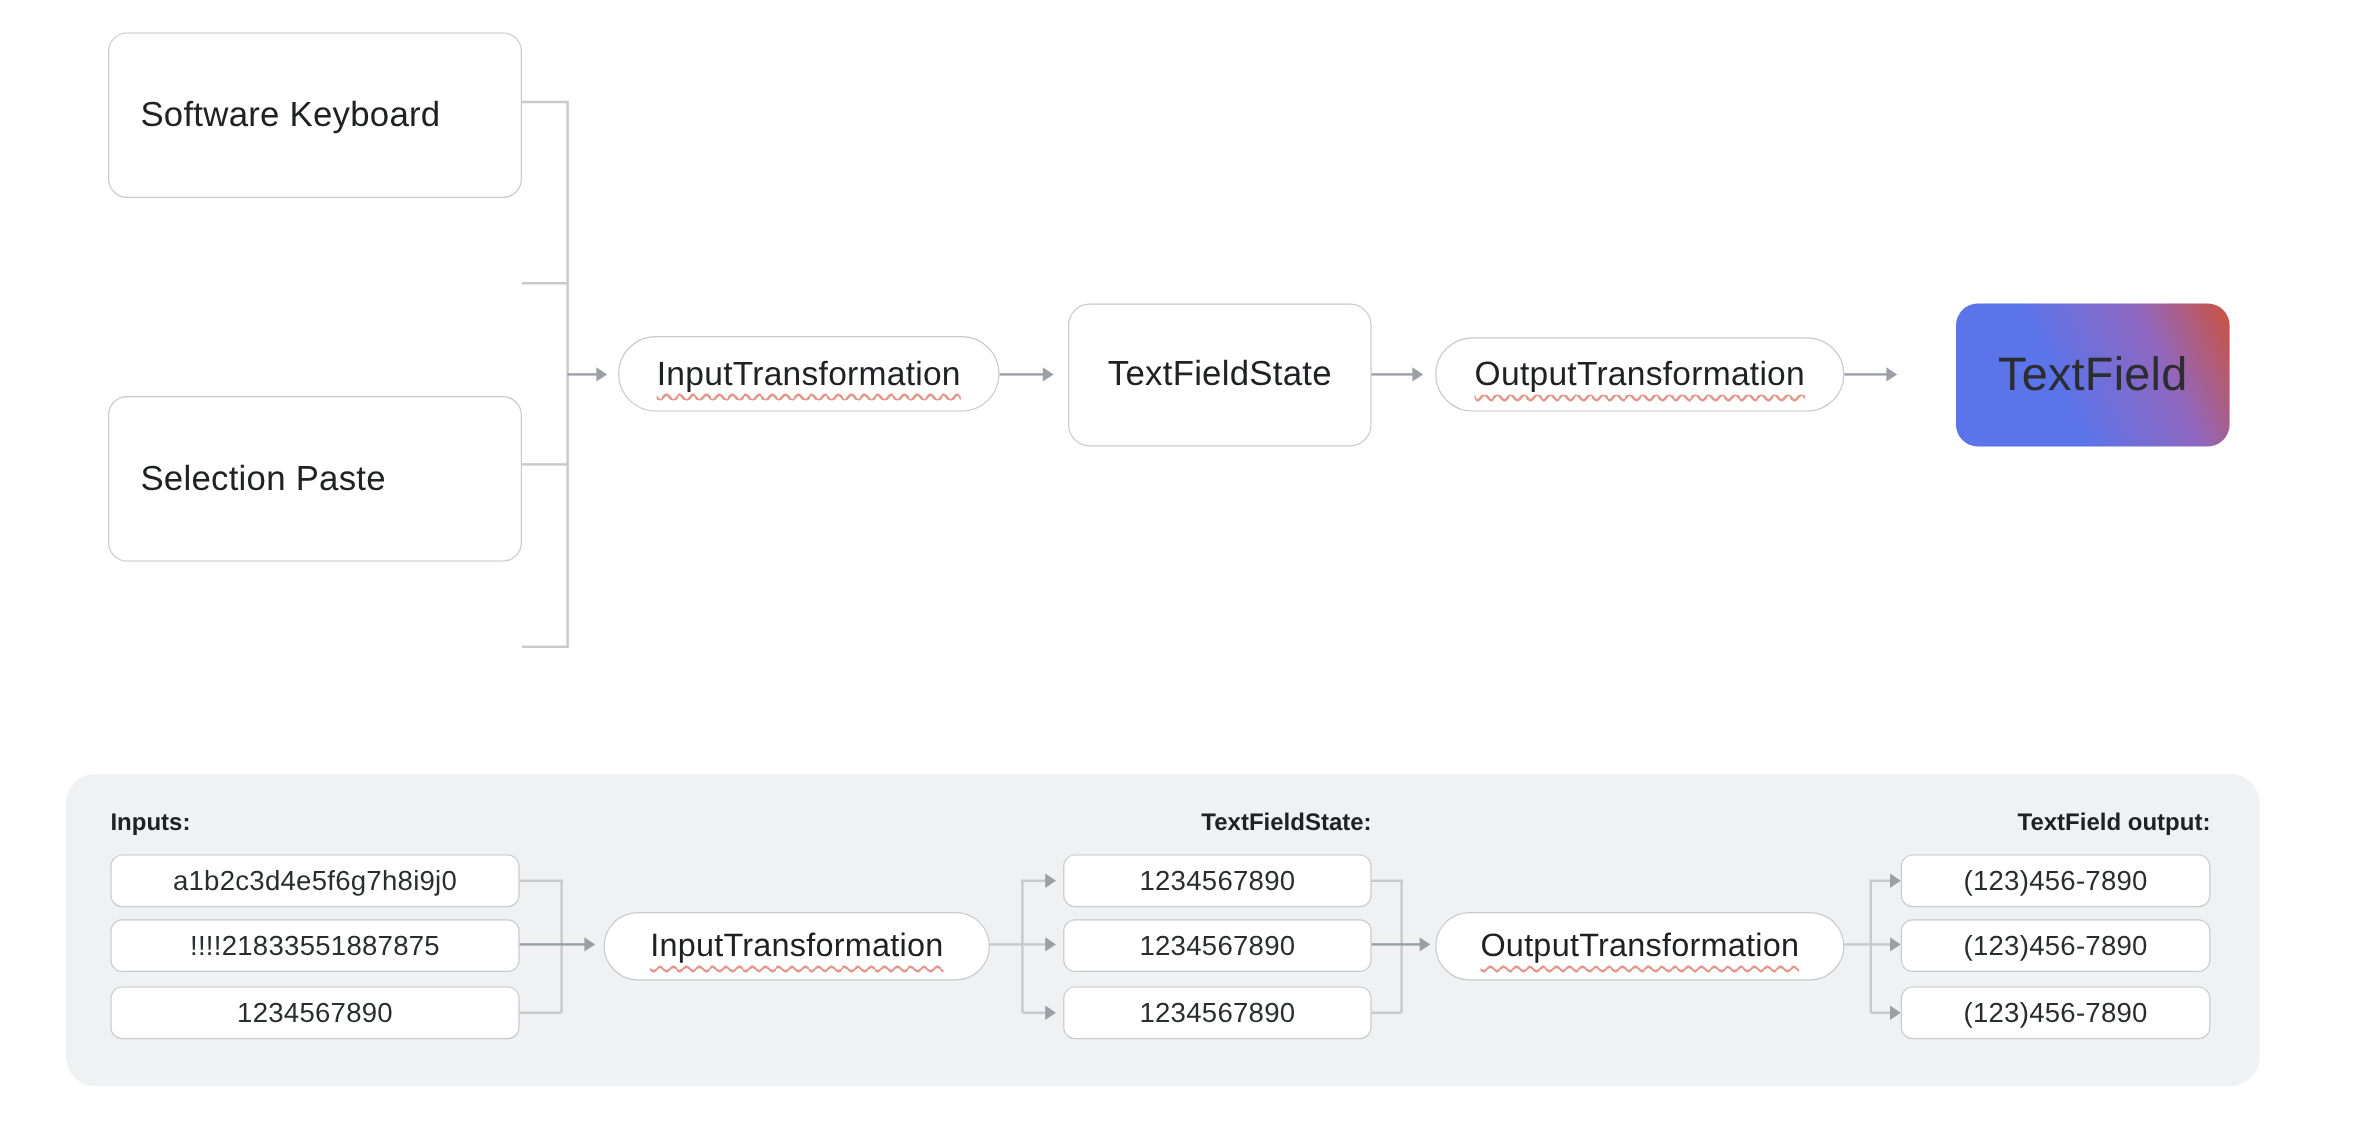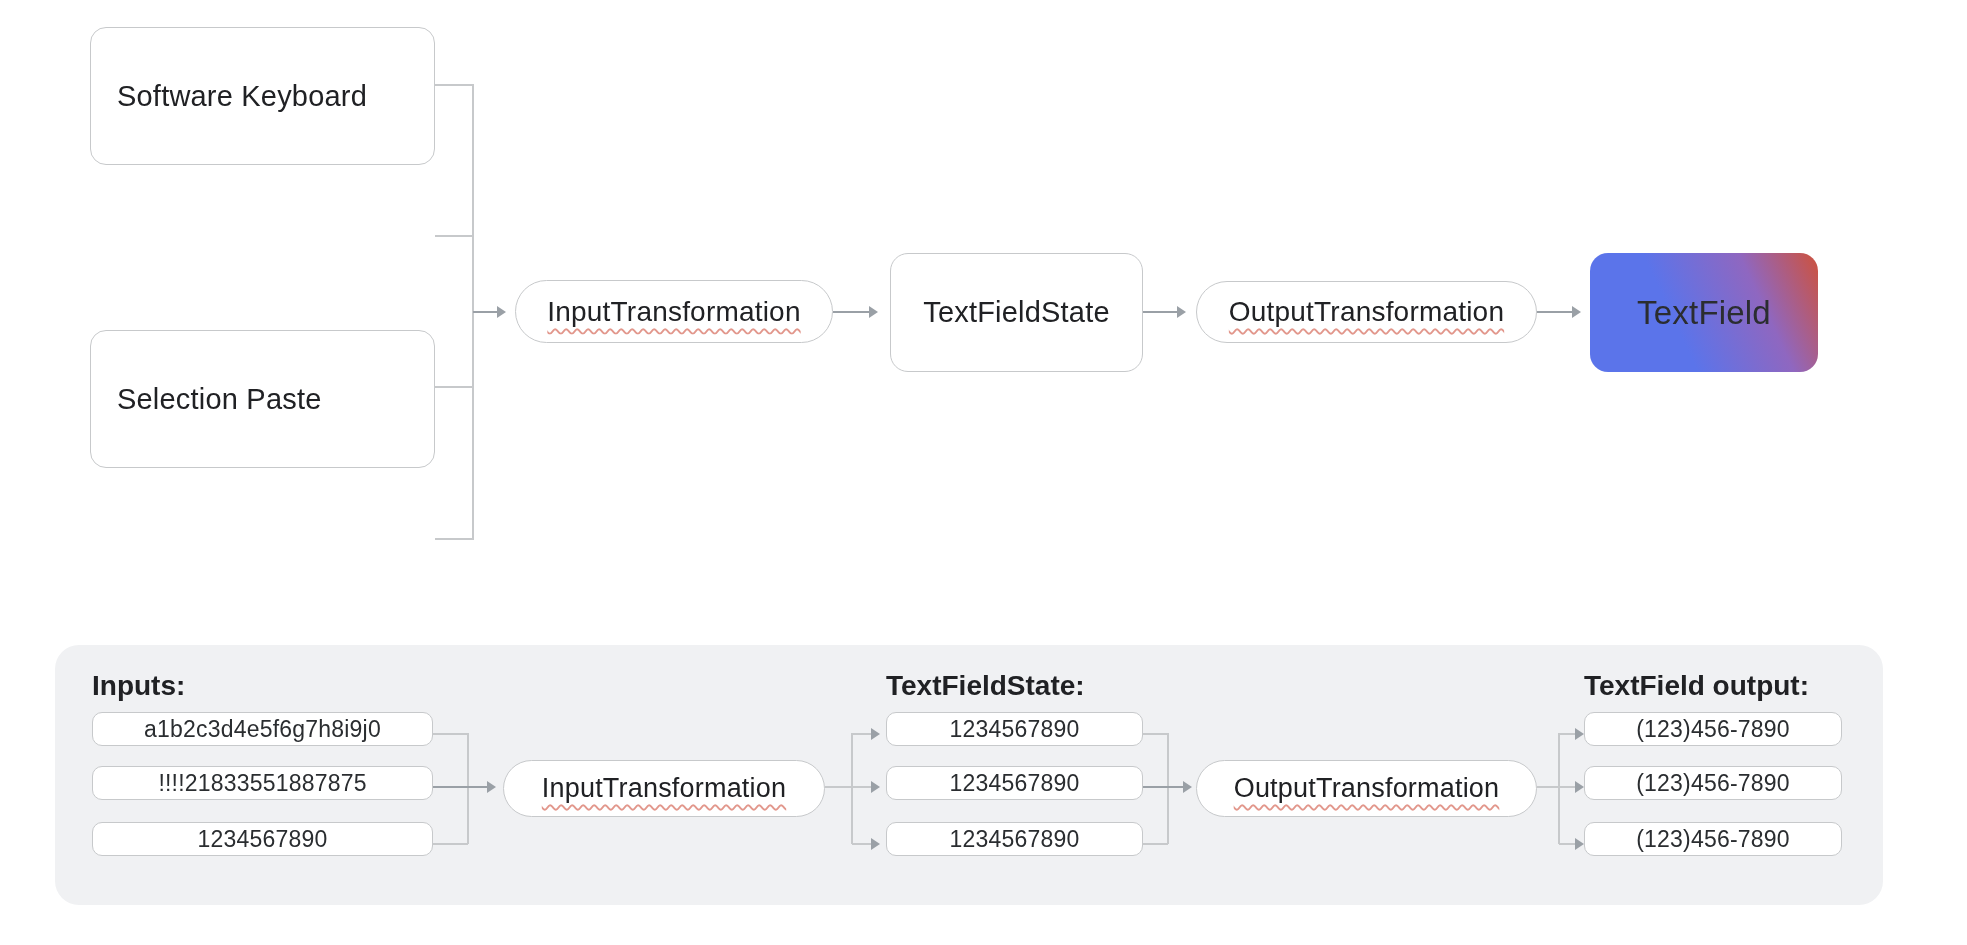--- a/index.html
+++ b/index.html
@@ -10,39 +10,39 @@
   .src{position:absolute;left:90px;width:345px;height:138px;background:#fff;
        border:1.5px solid #c7c9cb;border-radius:16px;display:flex;align-items:center;
        padding-left:26px;box-sizing:border-box;font-size:29px;font-weight:500;letter-spacing:.2px;}
   .pill{position:absolute;background:#fff;border:1.5px solid #c7c9cb;border-radius:999px;
         display:flex;align-items:center;justify-content:center;font-size:28px;font-weight:500;
         box-sizing:border-box;letter-spacing:.2px;}
   .rbox{position:absolute;background:#fff;border:1.5px solid #c7c9cb;border-radius:18px;
         display:flex;align-items:center;justify-content:center;font-size:29px;font-weight:500;
         box-sizing:border-box;letter-spacing:.2px;}
   .grad{position:absolute;border-radius:18px;display:flex;align-items:center;justify-content:center;
-        font-size:33px;font-weight:500;color:#2b2d30;letter-spacing:.2px;
-        background:linear-gradient(65deg,#5b74ea 0%,#5b74ea 38%,#8f67c0 72%,#c7544a 97%);}
+        font-size:39px;font-weight:500;color:#2b2d30;letter-spacing:.2px;
+        background:linear-gradient(65deg,#5b74ea 0%,#5b74ea 38%,#8f67c0 72%,#c7544a 97%);margin-left:40px;}
   .squiggle{text-decoration-line:underline;text-decoration-style:wavy;
             text-decoration-color:#e2978c;text-decoration-thickness:1.5px;text-underline-offset:7px;}
 
   
   .hline,.vline{position:absolute;background:#c7c9cb;}
   .hline{height:1.5px;}
   .vline{width:1.5px;}
   .dark{background:#9aa0a6;}
   .ah{position:absolute;width:0;height:0;border-top:6px solid transparent;
       border-bottom:6px solid transparent;border-left:9px solid #9aa0a6;}
 
   
   .panel{position:absolute;left:55px;top:645px;width:1828px;height:260px;
          background:#f0f1f3;border-radius:24px;}
-  .clabel{position:absolute;font-size:28px;font-weight:700;height:30px;line-height:30px;}
-  .ctr{text-align:left;}
-  .val{position:absolute;height:34px;background:#fff;border:1.5px solid #c7c9cb;border-radius:10px;
+  .clabel{position:absolute;font-size:20px;font-weight:700;height:30px;line-height:30px;}
+  .ctr{text-align:right;}
+  .val{position:absolute;height:44px;background:#fff;border:1.5px solid #c7c9cb;border-radius:10px;
        display:flex;align-items:center;justify-content:center;font-size:23px;box-sizing:border-box;
        color:#2a2d30;letter-spacing:.2px;}
 </style>
 </head>
 <body>
 
 <div class="canvas">
 
   <div class="src" style="top:27px">
       <span>Software Keyboard</span>

